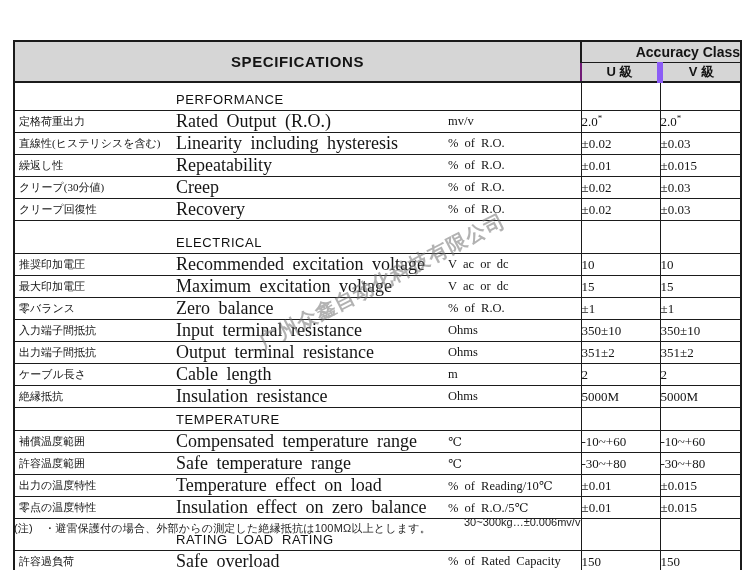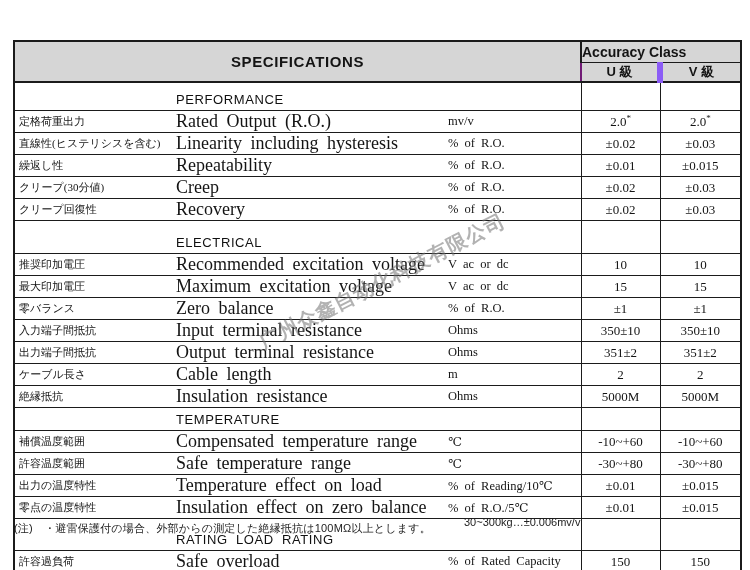--- a/index.html
+++ b/index.html
@@ -13,31 +13,31 @@
     border-collapse:collapse;table-layout:fixed;
     border:2px solid #1b1b1b;
   }
   th,td{padding:0;margin:0;vertical-align:middle;color:#141414;overflow:hidden;white-space:nowrap;}
   thead th{background:#d6d6d6;}
   .th-spec{
     font-size:15px;font-weight:bold;letter-spacing:.6px;text-align:center;
     border-bottom:2px solid #1b1b1b;
   }
   .th-acc{
-    font-size:14px;font-weight:bold;text-align:left;height:20px;
+    font-size:14px;font-weight:bold;text-align:right;height:20px;
     border-left:2px solid #1b1b1b;border-bottom:1px solid #1b1b1b;margin-left:12px;
   }
   .th-class{
     font-size:13px;font-weight:bold;text-align:center;height:17px;
     border-bottom:2px solid #1b1b1b;
   }
   .th-u{border-left:2px solid #701a75;}
   .th-v{border-left:6px solid #8b5cf6;}
   tbody td{border-bottom:1px solid #1b1b1b;}
-  .c-u,.c-v{border-left:1.5px solid #1b1b1b;text-align:center;
+  .c-u,.c-v{border-left:1.5px solid #1b1b1b;
     font-family:"Liberation Serif","DejaVu Serif",serif;font-size:13px;}
   .c-jp{font-family:Liberation Serif, serif;font-size:11px;padding-left:4px;}
   .c-en{font-family:Liberation Serif, serif;font-size:18px;word-spacing:4px;}
   .c-unit{font-family:"Liberation Serif","DejaVu Serif",serif;font-size:12.5px;word-spacing:3px;padding-left:7px;}
   .section-title{
     font-family:"Liberation Sans",sans-serif;font-size:13px;letter-spacing:.6px;
     vertical-align:bottom;padding-bottom:3px;color:#101010;
   }
   tr.srow-0 td{height:24px;}
   tr.srow-1 td{height:29px;}

